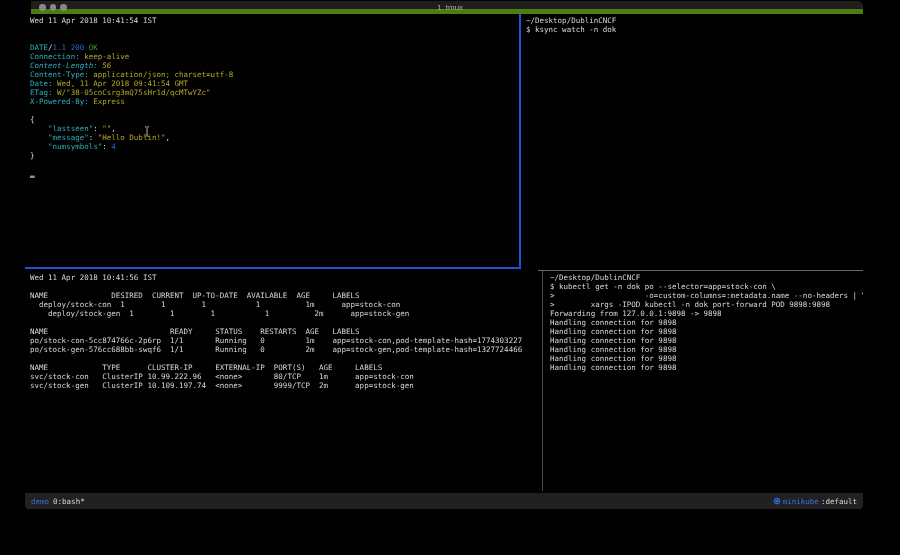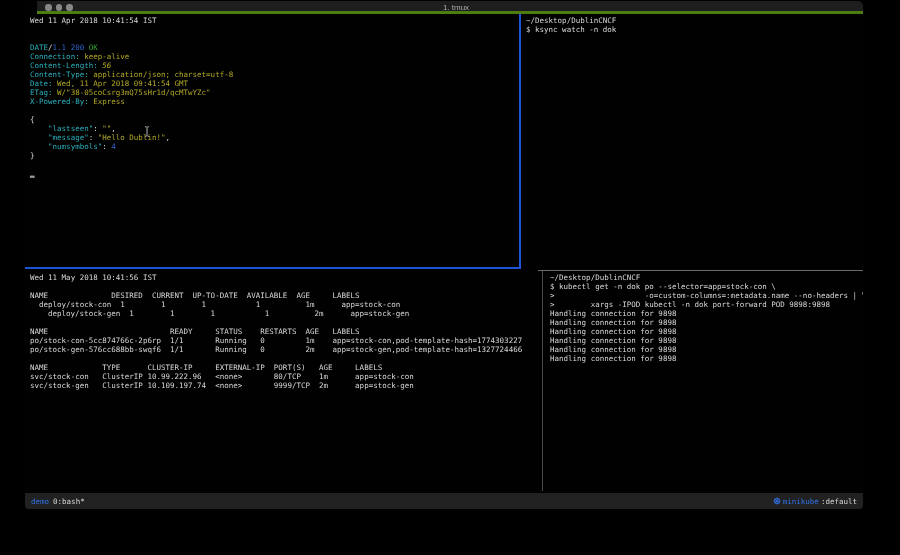--- a/index.html
+++ b/index.html
@@ -4,22 +4,22 @@
 <style>
   * { margin:0; padding:0; box-sizing:border-box; }
   html,body { width:900px; height:555px; background:#000; overflow:hidden; }
   body { position:relative; font-family:"DejaVu Sans Mono", monospace; }
 
   .window {
     position:absolute; left:25px; top:1px; width:838px; height:509px;
     background:#010101; border-radius:5px; overflow:hidden;
   }
   .titlebar {
-    position:absolute; left:12px; top:0; width:100%; height:13px;
-    background:#1e1e1e; border-bottom:3px solid #4d7c0f;
+    position:absolute; left:6px; top:0; width:100%; height:13px;
+    background:#1e1e1e; border-bottom:5px solid #4d7c0f;
   }
   .lights { position:absolute; left:8px; top:3px; display:flex; gap:4px; }
   .light { width:6.5px; height:6.5px; border-radius:50%; background:#878787; }
   .win-title {
     position:absolute; left:0; top:2px; width:100%; text-align:center;
     font-family:"Liberation Sans", sans-serif; font-size:8px; color:#ababab;
   }
 
   .pane { position:absolute; overflow:hidden; }
   #pane-tl { left:0;   top:13px;  width:494px; height:253px; padding:2px 0 0 5px; }
@@ -61,59 +61,60 @@
 
   <div class="pane" id="pane-tl">
     <svg class="ibeam" viewBox="0 0 6 11">
       <path d="M1 0.8 H2.4 M3.6 0.8 H5 M3 0.8 V10.2 M1 10.2 H2.4 M3.6 10.2 H5" stroke="#c9c9c9" stroke-width="0.9" fill="none"></path>
     </svg>
   <div class="tline"><span style="color: rgb(217, 217, 217);">Wed 11 Apr 2018 10:41:54 IST</span></div>
       <div class="tline">&nbsp;</div>
       <div class="tline">&nbsp;</div>
       <div class="tline"><span style="color: rgb(45, 176, 189);">DATE</span><span style="color: rgb(217, 217, 217);">/</span><span style="color: rgb(47, 102, 208);">1.1</span><span style="color: rgb(217, 217, 217);"> </span><span style="color: rgb(47, 102, 208);">200</span><span style="color: rgb(217, 217, 217);"> </span><span style="color: rgb(51, 161, 54);">OK</span></div>
       <div class="tline"><span style="color: rgb(45, 176, 189);">Connection:</span><span style="color: rgb(180, 169, 41);"> keep-alive</span></div>
-      <div class="tline"><span style="color: rgb(45, 176, 189);">Content-Length:</span><span style="color: rgb(180, 169, 41); font-style: italic;"> 56</span></div>
+      <div class="tline"><span style="color: rgb(45, 176, 189); font-style: italic;">Content-Length:</span><span style="color: rgb(180, 169, 41); font-style: italic;"> 56</span></div>
       <div class="tline"><span style="color: rgb(45, 176, 189); margin-top: 17px;">Content-Type:</span><span style="color: rgb(180, 169, 41);"> application/json; charset=utf-8</span></div>
       <div class="tline"><span style="color: rgb(45, 176, 189);">Date:</span><span style="color: rgb(180, 169, 41);"> Wed, 11 Apr 2018 09:41:54 GMT</span></div>
       <div class="tline"><span style="color: rgb(45, 176, 189);">ETag:</span><span style="color: rgb(180, 169, 41);"> W/"38-05coCsrg3mQ75sHr1d/qcMTwYZc"</span></div>
       <div class="tline"><span style="color: rgb(45, 176, 189);">X-Powered-By:</span><span style="color: rgb(180, 169, 41);"> Express</span></div>
       <div class="tline">&nbsp;</div>
       <div class="tline"><span style="color: rgb(217, 217, 217);">{</span></div>
       <div class="tline"><span style="color: rgb(217, 217, 217);">    </span><span style="color: rgb(45, 176, 189);">"lastseen"</span><span style="color: rgb(217, 217, 217);">: </span><span style="color: rgb(180, 169, 41);">""</span><span style="color: rgb(217, 217, 217);">,</span></div>
       <div class="tline"><span style="color: rgb(217, 217, 217);">    </span><span style="color: rgb(45, 176, 189);">"message"</span><span style="color: rgb(217, 217, 217);">: </span><span style="color: rgb(180, 169, 41);">"Hello Dublin!"</span><span style="color: rgb(217, 217, 217);">,</span></div>
       <div class="tline"><span style="color: rgb(217, 217, 217);">    </span><span style="color: rgb(45, 176, 189);">"numsymbols"</span><span style="color: rgb(217, 217, 217);">: </span><span style="color: rgb(47, 102, 208);">4</span></div>
       <div class="tline"><span style="color: rgb(217, 217, 217);">}</span></div>
       <div class="tline">&nbsp;</div>
       <div class="tline"><span style="color: rgb(154, 154, 154);">▂</span></div>
     </div>
 
   <div class="pane" id="pane-tr">
       <div class="tline"><span style="color: rgb(217, 217, 217);">~/Desktop/DublinCNCF</span></div>
       <div class="tline"><span style="color: rgb(217, 217, 217);">$ ksync watch -n dok</span></div>
     </div>
   <div class="pane" id="pane-bl">
-      <div class="tline"><span style="color: rgb(217, 217, 217);">Wed 11 May 2018 10:41:56 IST</span></div>
+      <div class="tline"><span style="color: rgb(217, 217, 217);">Wed 11 Apr 2018 10:41:56 IST</span></div>
       <div class="tline">&nbsp;</div>
       <div class="tline"><span style="color: rgb(217, 217, 217);">NAME              DESIRED  CURRENT  UP-TO-DATE  AVAILABLE  AGE     LABELS</span></div>
       <div class="tline"><span style="color: rgb(217, 217, 217); margin-left: 9px;">deploy/stock-con  1        1        1           1          1m      app=stock-con</span></div>
       <div class="tline"><span style="color: rgb(217, 217, 217); padding-left: 18px;">deploy/stock-gen  1        1        1           1          2m      app=stock-gen</span></div>
       <div class="tline">&nbsp;</div>
       <div class="tline"><span style="color: rgb(217, 217, 217);">NAME                           READY     STATUS    RESTARTS  AGE   LABELS</span></div>
       <div class="tline"><span style="color: rgb(217, 217, 217);">po/stock-con-5cc874766c-2p6rp  1/1       Running   0         1m    app=stock-con,pod-template-hash=1774303227</span></div>
       <div class="tline"><span style="color: rgb(217, 217, 217);">po/stock-gen-576cc688bb-swqf6  1/1       Running   0         2m    app=stock-gen,pod-template-hash=1327724466</span></div>
       <div class="tline">&nbsp;</div>
       <div class="tline"><span style="color: rgb(217, 217, 217);">NAME            TYPE      CLUSTER-IP     EXTERNAL-IP  PORT(S)   AGE     LABELS</span></div>
       <div class="tline"><span style="color: rgb(217, 217, 217);">svc/stock-con   ClusterIP 10.99.222.96   &lt;none&gt;       80/TCP    1m      app=stock-con</span></div>
       <div class="tline"><span style="color: rgb(217, 217, 217);">svc/stock-gen   ClusterIP 10.109.197.74  &lt;none&gt;       9999/TCP  2m      app=stock-gen</span></div>
     </div>
   <div class="pane" id="pane-br">
       <div class="tline"><span style="color: rgb(217, 217, 217);">~/Desktop/DublinCNCF</span></div>
       <div class="tline"><span style="color: rgb(217, 217, 217);">$ kubectl get -n dok po --selector=app=stock-con \</span></div>
       <div class="tline"><span style="color: rgb(217, 217, 217);">&gt;                    -o=custom-columns=:metadata.name --no-headers | \</span></div>
       <div class="tline"><span style="color: rgb(217, 217, 217);">&gt;        xargs -IPOD kubectl -n dok port-forward POD 9898:9898</span></div>
+      <div class="tline"><span style="color: rgb(217, 217, 217);">Forwarding from 127.0.0.1:9898 -&gt; 9898</span></div>
       <div class="tline"><span style="color: rgb(217, 217, 217);">Handling connection for 9898</span></div>
       <div class="tline"><span style="color: rgb(217, 217, 217);">Handling connection for 9898</span></div>
       <div class="tline"><span style="color: rgb(217, 217, 217);">Handling connection for 9898</span></div>
       <div class="tline"><span style="color: rgb(217, 217, 217);">Handling connection for 9898</span></div>
       <div class="tline"><span style="color: rgb(217, 217, 217);">Handling connection for 9898</span></div>
       <div class="tline"><span style="color: rgb(217, 217, 217);">Handling connection for 9898</span></div>
     </div>
 
   <div class="divider" id="div-v-top" style="background: rgb(29, 84, 216);"></div>
   <div class="divider" id="div-h-left" style="background: rgb(29, 84, 216);"></div>

